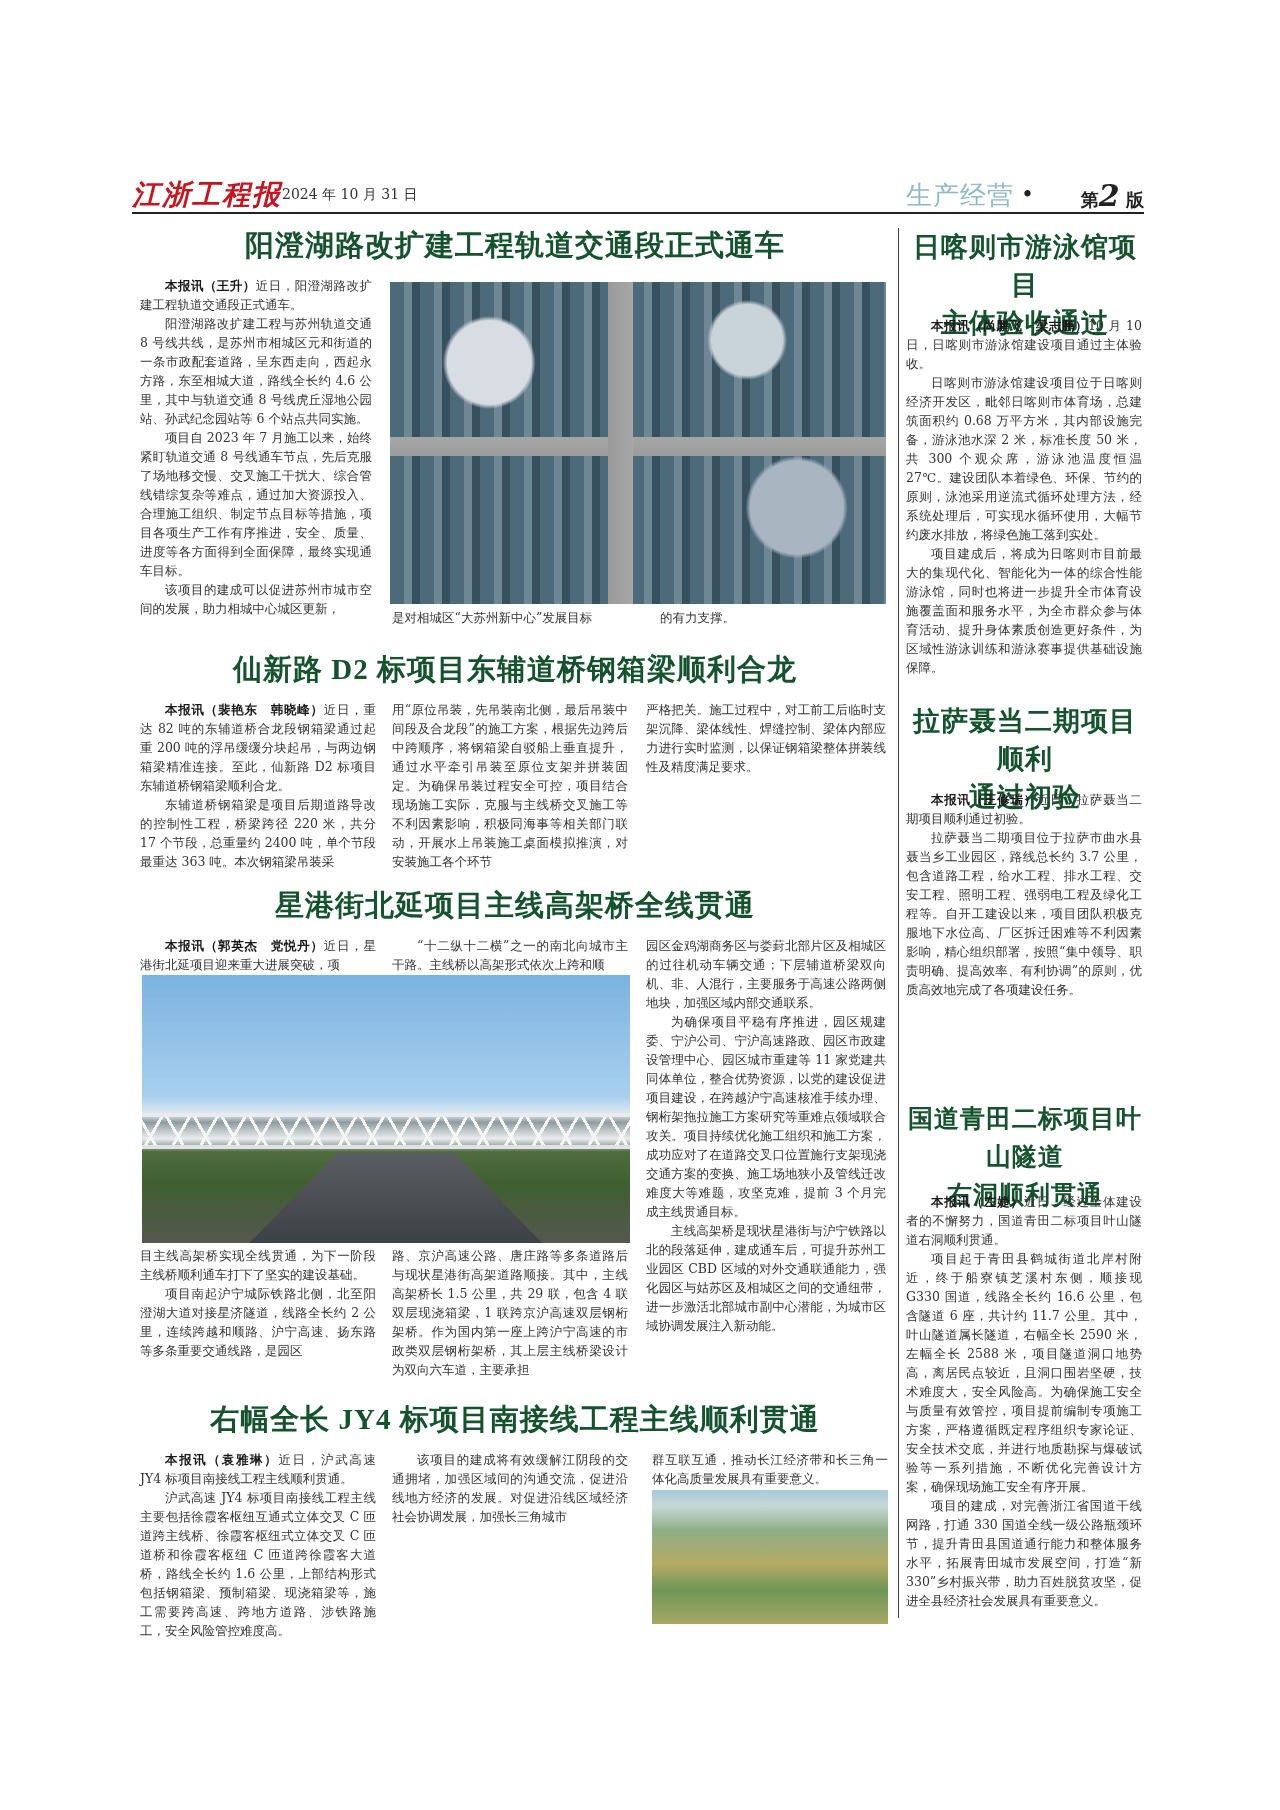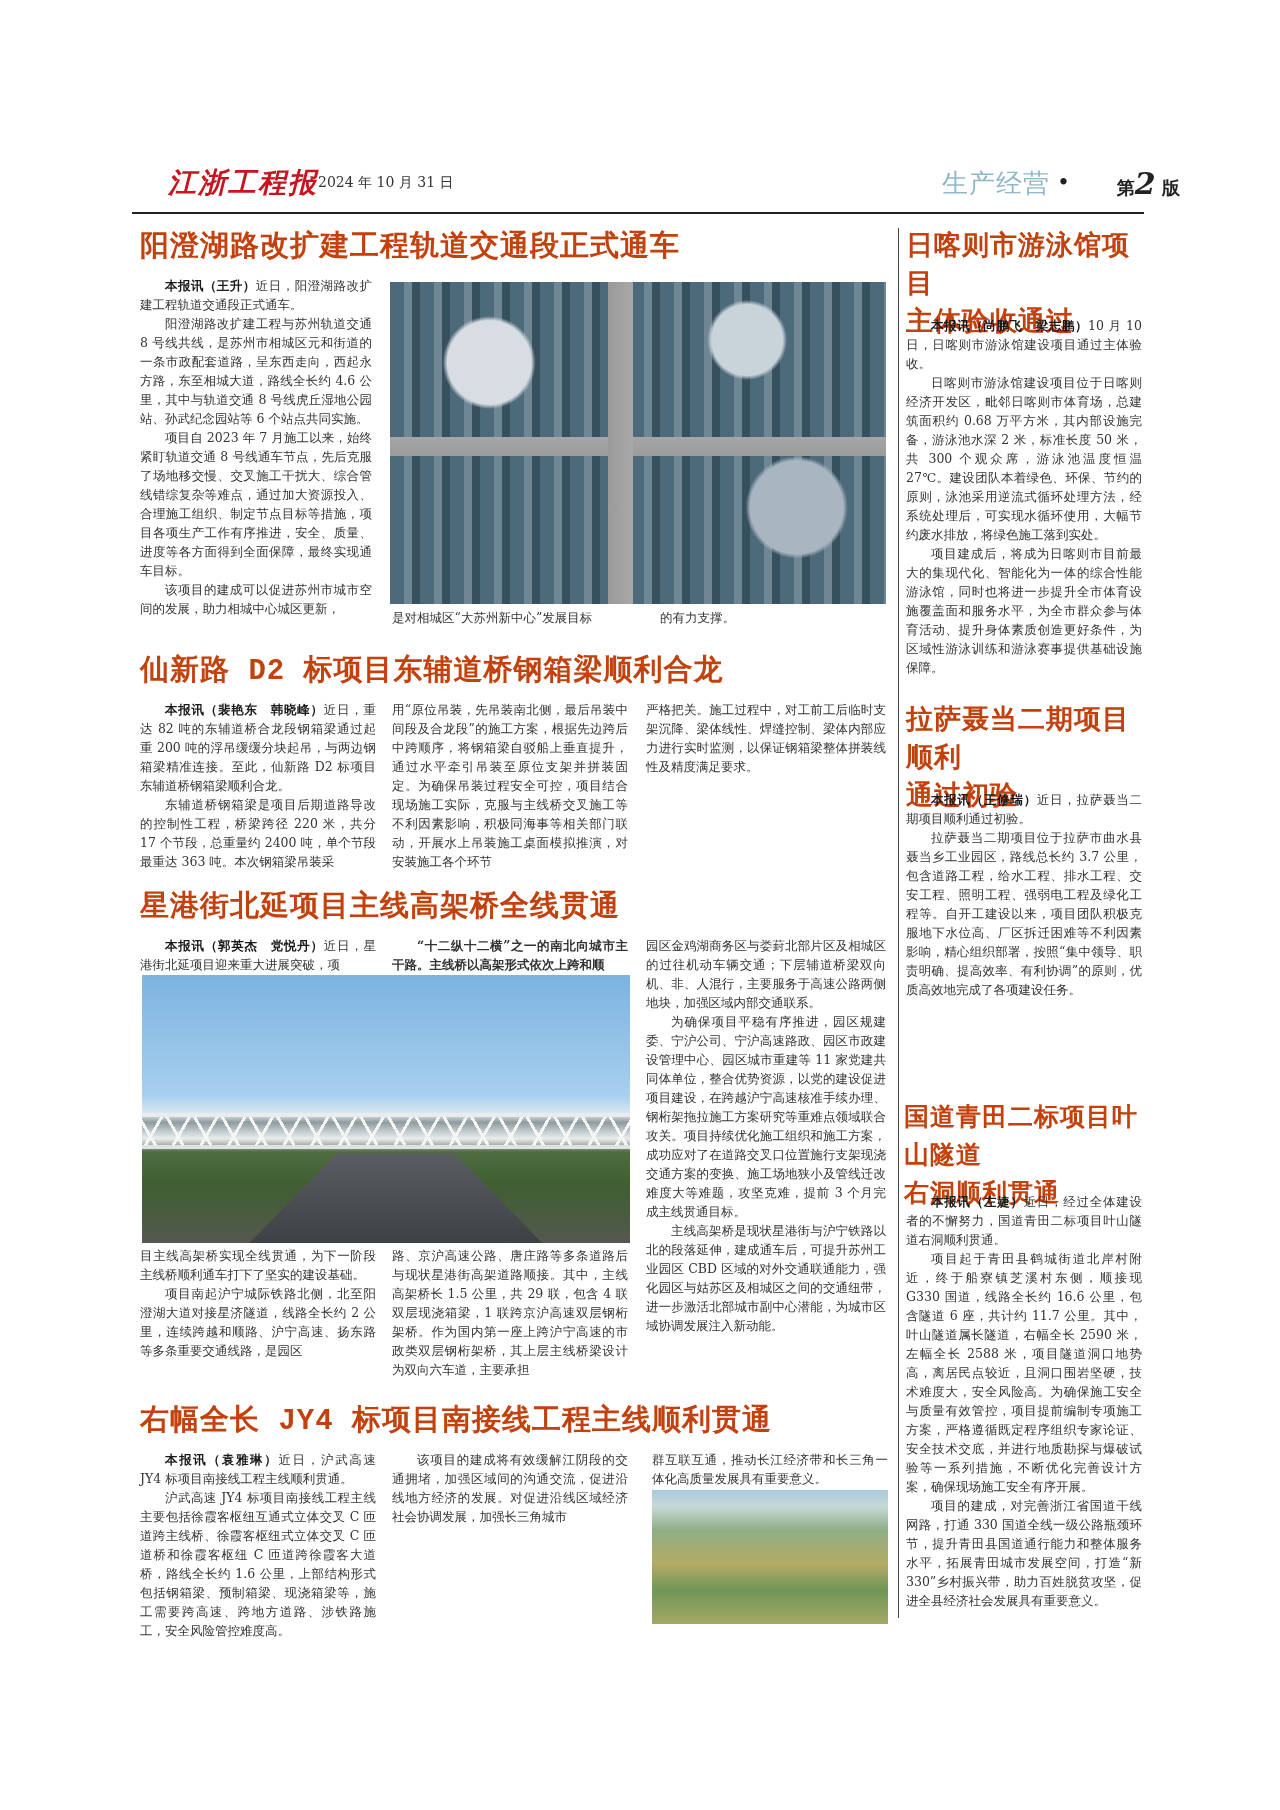--- a/index.html
+++ b/index.html
@@ -1,33 +1,33 @@
 <!DOCTYPE html>
 <html><head>
 <meta charset="utf-8">
 <style>
   * { box-sizing: border-box; margin: 0; padding: 0; }
   html, body { width: 1280px; height: 1810px; background: #ffffff; overflow: hidden; }
   body { position: relative; font-family: "DejaVu Serif", "Liberation Serif", serif; color: #2a2a2a; }
   .abs { position: absolute; }
 
   
-  .masthead { left: 132px; top: 166px; width: 1012px; height: 34px; margin-left: 36px; }
+  .masthead { left: 132px; top: 178px; width: 1012px; height: 34px; }
   .logo { position: absolute; left: 0; top: -2px; font-family: "DejaVu Serif", serif; font-size: 28px; font-weight: bold; font-style: italic; color: #c8141e; letter-spacing: 2px; }
   .date { position: absolute; left: 150px; top: 8px; font-size: 14px; color: #333; }
   .section { position: absolute; right: 130px; top: 0; font-size: 26px; color: #8fb8c8; letter-spacing: 1px; }
   .dot { position: absolute; right: 110px; top: 4px; font-size: 22px; color: #222; }
   .page-num { position: absolute; right: 0; top: 0; font-size: 18px; font-weight: bold; color: #222; }
   .page-num .big { font-size: 30px; font-style: italic; }
   .rule { left: 132px; top: 212px; width: 1012px; height: 2px; background: #222; }
 
   .vrule { left: 898px; top: 228px; width: 1px; height: 1390px; background: #444; }
 
   
-  .headline { font-family: Liberation Mono, monospace; font-weight: bold; color: #c2410c; text-align: left; letter-spacing: 1px; }
+  .headline { font-family: Liberation Serif, serif; font-weight: bold; color: #14532d; text-align: center; letter-spacing: 1px; }
   .h-main { font-size: 29px; }
   .h-side { font-size: 27px; line-height: 38px; }
 
   
   .col { font-size: 12.5px; line-height: 19px; text-align: justify; color: #333; }
   .col p { text-indent: 2em; }
   .col p.cont { text-indent: 0; }
   .lead { font-weight: bold; color: #1a1a1a; font-family: "DejaVu Sans", sans-serif; }
 
   
@@ -87,21 +87,21 @@
   <div class="abs col" style="left:646px; top:700px; width:240px;">
     <p class="cont">严格把关。施工过程中，对工前工后临时支架沉降、梁体线性、焊缝控制、梁体内部应力进行实时监测，以保证钢箱梁整体拼装线性及精度满足要求。</p>
   </div>
 </article>
 
 <article>
   <h1 class="abs headline h-main" style="left:140px; top:886px; width:750px;">星港街北延项目主线高架桥全线贯通</h1>
   <div class="abs col" style="left:140px; top:936px; width:236px;">
     <p><span class="lead">本报讯（郭英杰　党悦丹）</span><span>近日，星港街北延项目迎来重大进展突破，项</span></p>
   </div>
-  <div class="abs col" style="left:392px; top:936px; width:236px;font-weight:bold;">
+  <div class="abs col" style="left:392px; top:936px; width:236px;">
     <p>“十二纵十二横”之一的南北向城市主干路。主线桥以高架形式依次上跨和顺</p>
   </div>
   <div class="abs photo img-bridge" style="left:142px; top:975px; width:488px; height:268px;">
     <div class="bridge-truss" style="top:138px;"></div>
     <div class="road" style="left:22%; width:60%;"></div>
   </div>
   <div class="abs col" style="left:140px; top:1246px; width:236px;">
     <p class="cont">目主线高架桥实现全线贯通，为下一阶段主线桥顺利通车打下了坚实的建设基础。</p>
     <p>项目南起沪宁城际铁路北侧，北至阳澄湖大道对接星济隧道，线路全长约 2 公里，连续跨越和顺路、沪宁高速、扬东路等多条重要交通线路，是园区</p>
   </div>

